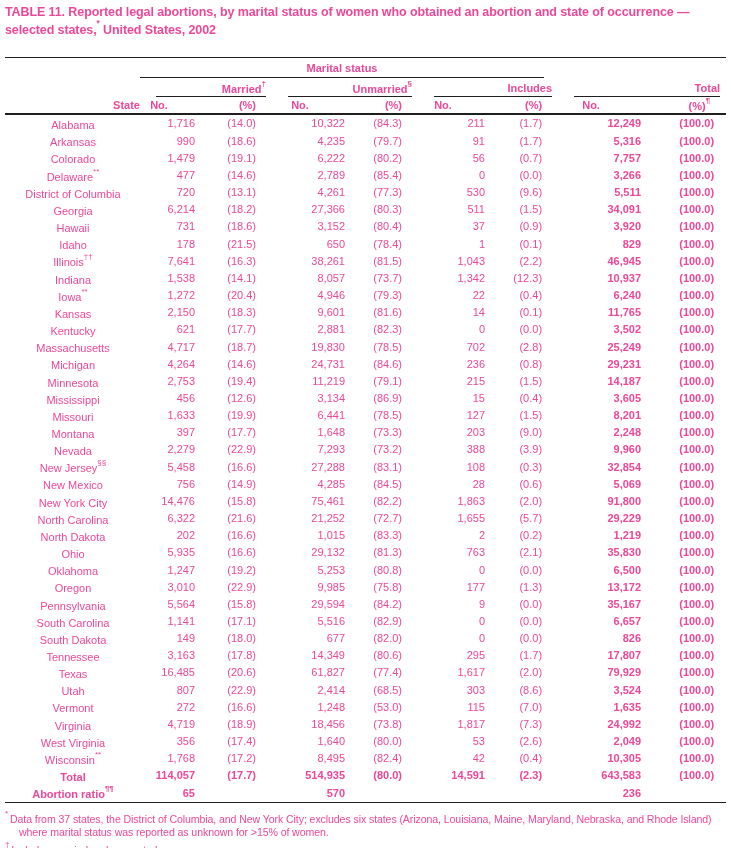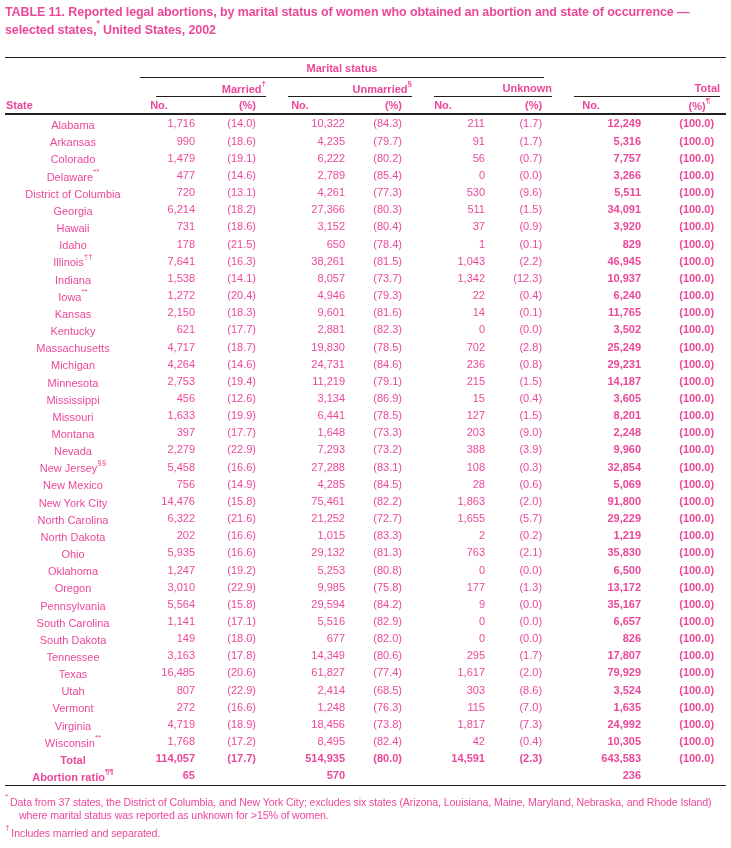--- a/index.html
+++ b/index.html
@@ -32,21 +32,21 @@
   thead tr.sub-row th { height:17px; border-bottom:2px solid #1f1f1f; padding-bottom:2px; }
   .spanner {
     border-bottom:1px solid #1f1f1f; padding-bottom:3px;
     margin:0 14px 0 0; text-align:center;
   }
   .grp {
     border-bottom:1px solid #1f1f1f; padding-bottom:2px;
     margin:0 6px 0 16px; text-align:right;
   }
   .grp sup, .sub-row sup, td sup { font-size:8px; position:relative; top:-2px; }
-  th.state-h { text-align:left; padding-left:1px; }
+  th.state-h { text-align:right; padding-left:1px; }
   th.sub-no { padding-right:22px; }
   th.sub-pct { text-align:right; padding-right:16px; }
   tbody td { height:14.5px; line-height:14.5px; white-space:nowrap; }
   td.state { text-align:center; padding-left:1px; }
   td.num { text-align:right; }
   td.n-end { padding-right:5px; }
   td.p-end { padding-right:16px; }
   td.t-no { padding-right:5px; font-weight:bold; }
   td.t-pct { padding-right:12px; font-weight:bold; }
   tr.bold-row td { font-weight:bold; }
@@ -84,21 +84,21 @@
       </tr>
       <tr class="group-row">
         <th></th>
         <th colspan="2">
           <div class="grp"><span>Married</span><sup>†</sup></div>
         </th>
         <th colspan="2">
           <div class="grp"><span>Unmarried</span><sup>§</sup></div>
         </th>
         <th colspan="2">
-          <div class="grp"><span>Unknown</span></div>
+          <div class="grp"><span>Includes</span></div>
         </th>
         <th colspan="2">
           <div class="grp"><span>Total</span></div>
         </th>
       </tr>
       <tr class="sub-row">
         <th class="state-h">State</th>
         <th class="sub-no">No.</th>
         <th class="sub-pct">(%)</th>
         <th class="sub-no">No.</th>
@@ -482,35 +482,46 @@
       <td class="num n-end">303</td>
       <td class="num p-end">(8.6)</td>
       <td class="num t-no">3,524</td>
       <td class="num t-pct">(100.0)</td>
     </tr>
         <tr>
       <td class="state"><span class="st-name">Vermont</span><sup class="st-mark"></sup></td>
       <td class="num n-end">272</td>
       <td class="num p-end">(16.6)</td>
       <td class="num n-end">1,248</td>
-      <td class="num p-end">(76.3)</td>
+      <td class="num p-end">(53.0)</td>
       <td class="num n-end">115</td>
       <td class="num p-end">(7.0)</td>
       <td class="num t-no">1,635</td>
       <td class="num t-pct">(100.0)</td>
     </tr>
         <tr>
       <td class="state"><span class="st-name">Virginia</span><sup class="st-mark"></sup></td>
       <td class="num n-end">4,719</td>
       <td class="num p-end">(18.9)</td>
       <td class="num n-end">18,456</td>
       <td class="num p-end">(73.8)</td>
       <td class="num n-end">1,817</td>
       <td class="num p-end">(7.3)</td>
       <td class="num t-no">24,992</td>
+      <td class="num t-pct">(100.0)</td>
+    </tr>
+        <tr>
+      <td class="state"><span class="st-name">West Virginia</span><sup class="st-mark"></sup></td>
+      <td class="num n-end">356</td>
+      <td class="num p-end">(17.4)</td>
+      <td class="num n-end">1,640</td>
+      <td class="num p-end">(80.0)</td>
+      <td class="num n-end">53</td>
+      <td class="num p-end">(2.6)</td>
+      <td class="num t-no">2,049</td>
       <td class="num t-pct">(100.0)</td>
     </tr>
         <tr>
       <td class="state"><span class="st-name">Wisconsin</span><sup class="st-mark">**</sup></td>
       <td class="num n-end">1,768</td>
       <td class="num p-end">(17.2)</td>
       <td class="num n-end">8,495</td>
       <td class="num p-end">(82.4)</td>
       <td class="num n-end">42</td>
       <td class="num p-end">(0.4)</td>

